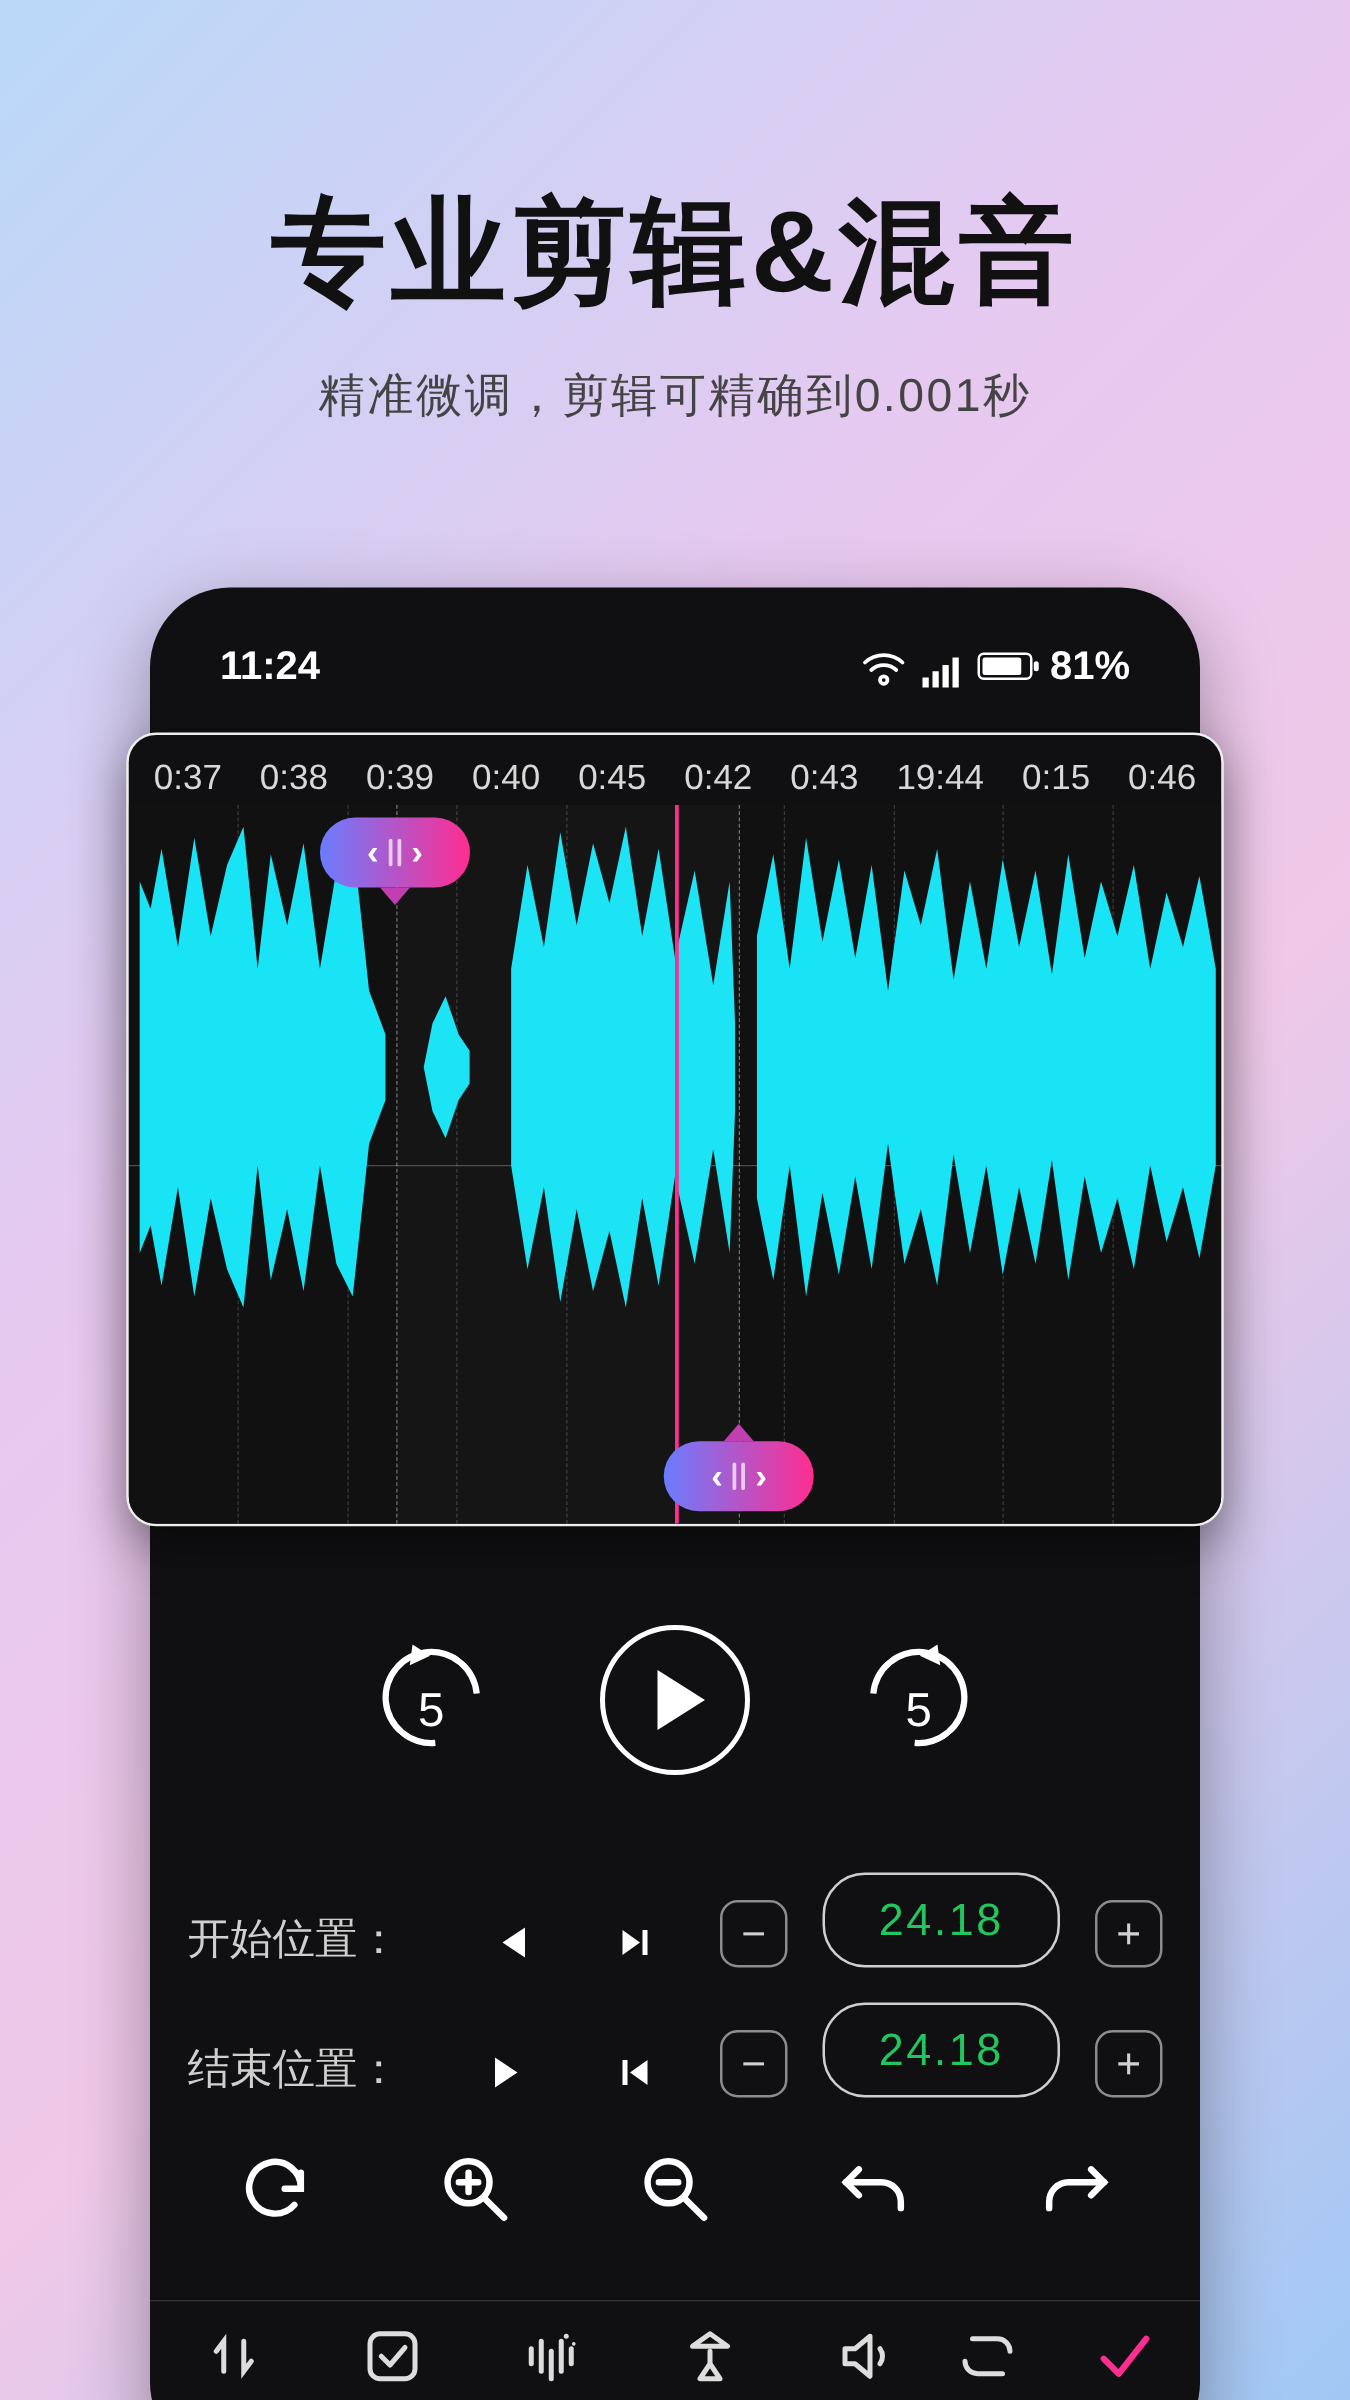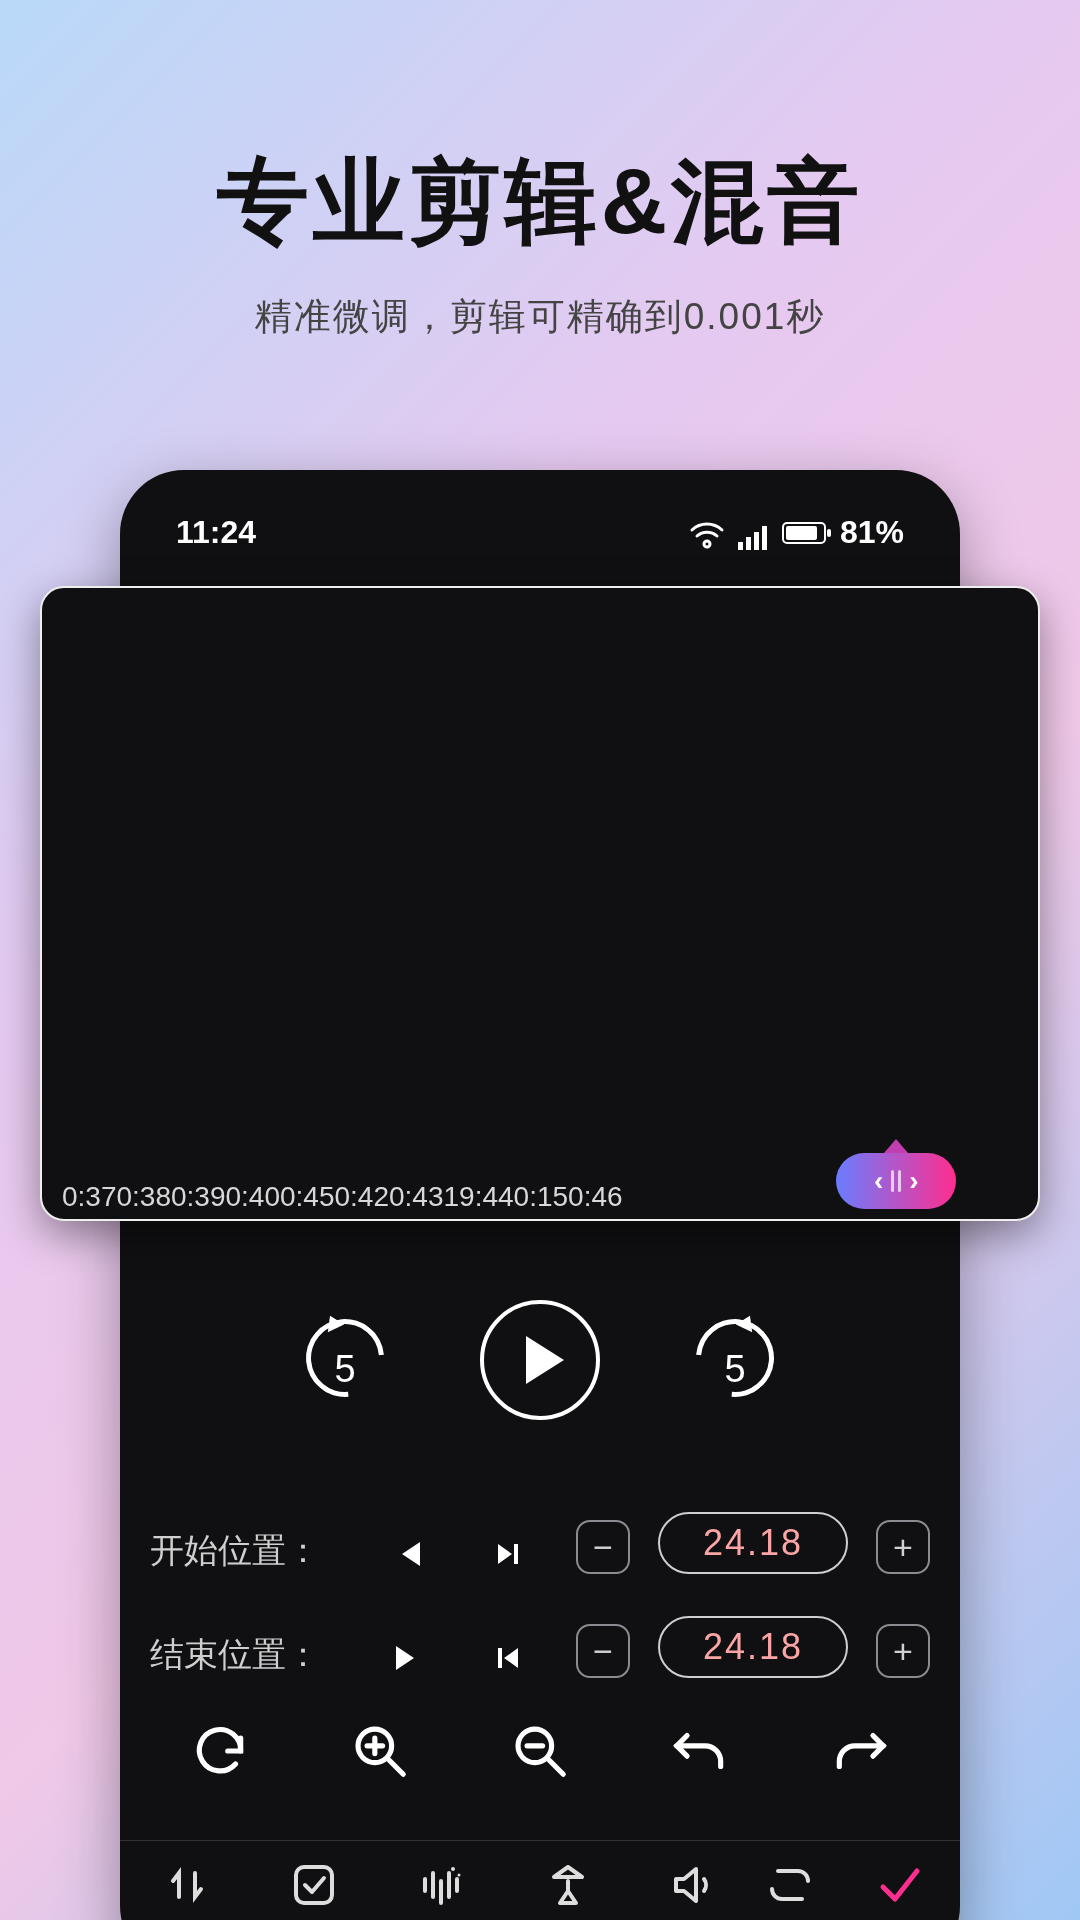--- a/index.html
+++ b/index.html
@@ -23,23 +23,23 @@
   .wifi-icon, .signal-icon, .battery-icon { display: inline-block; }
   .wifi-icon { width: 34px; height: 26px; }
   .signal-icon { width: 30px; height: 24px; }
   .battery-icon { width: 44px; height: 22px; border: 2.5px solid #fff; border-radius: 5px; position: relative; }
   .battery-icon::after { content:""; position:absolute; right:-7px; top:5px; width:4px; height:8px; background:#fff; border-radius:2px; }
   .battery-fill { position:absolute; left:2px; top:2px; bottom:2px; width: 78%; background:#fff; border-radius:2px; }
 
   
   .wave-panel {
     position: absolute; top: 116px; left: 50%; transform: translateX(-50%);
-    width: 1000px; height: 635px; background: #101012; border-radius: 24px;
+    width: 878px; height: 635px; background: #101012; border-radius: 24px;
     border: 2px solid #efeeee; box-shadow: 0 14px 40px rgba(0,0,0,.4);
-    overflow: hidden; display: flex;  align-items: flex-end;
+    overflow: hidden; display: flex; flex-direction: column;
   }
   .time-ruler { display: flex; justify-content: space-between; padding: 18px 20px 6px; color: #d8d8d8; font-size: 28px; }
   .wave-body { flex: 1; position: relative; background: linear-gradient(#111,#111); }
   .grid-line { position:absolute; top:0; bottom:0; border-left: 1px dashed rgba(255,255,255,.18); }
   .center-axis { position:absolute; left:0; right:0; top:50%; height:0; border-top:1px solid rgba(255,255,255,.25); }
   .playhead { position:absolute; top:0; bottom:0; width:3px; background:#ff2d8f; left:50%; }
   .selection { position:absolute; top:0; bottom:0; left:24.5%; width:31.5%; border-left:1px dashed rgba(255,255,255,.4); border-right:1px dashed rgba(255,255,255,.4); background: rgba(255,255,255,.02);}
   .waveform-svg { position:absolute; inset:0; }
   .handle { position:absolute; width:120px; height:56px; border-radius:28px; background: linear-gradient(90deg,#6a7dff 0%,#ff2d8f 100%); display:flex; align-items:center; justify-content:center; gap:0; }
   .handle.top { top:10px; left:17.5%; }
@@ -65,21 +65,21 @@
   .skip.back .skip-tip{ left:24px; transform:rotate(-25deg);}
   .skip.fwd  .skip-tip{ right:24px; transform:rotate(25deg);}
 
   
   .pos-rows { position:absolute; top:1000px; left:0; right:0; padding: 0 30px; color:#e8e8e8; }
   .pos-row { display:flex; align-items:flex-end; justify-content:space-between; gap:22px; height:104px; }
   .pos-label { font-size:34px; color:#cfcfcf; width:190px; }
   .pos-icons { display:flex; gap:60px; width:180px; justify-content:center;}
   .ic { width:40px; height:40px; display:flex; align-items:center; justify-content:center; color:#fff; }
   .minus-btn,.plus-btn { width:54px; height:54px; border:2px solid #8b8b91; border-radius:14px; color:#d0d0d4; display:flex; align-items:center; justify-content:center; font-size:34px;}
-  .value-pill { min-width:190px; height:62px; border:2.5px solid #cfcfcf; border-radius:34px; color:#fca5a5; font-size:36px; font-weight:500; display:flex; align-items:center; justify-content:center; letter-spacing:2px;}
+  .value-pill { min-width:190px; height:76px; border:2.5px solid #cfcfcf; border-radius:34px; color:#22c55e; font-size:36px; font-weight:500; display:flex; align-items:center; justify-content:center; letter-spacing:2px;}
 
   
   .tool-row { position:absolute; top:1250px; left:0; right:0; display:flex; justify-content:space-around; padding:0 20px; }
   .tool-row .ic { width:62px; height:62px; }
   .tool-row .ic svg{ stroke:#fff; }
 
   
   .tab-bar { position:absolute; top:1370px; left:0; right:0; border-top:1px solid rgba(255,255,255,.15); display:flex; padding: 20px 4px 0; }
   .tab { flex:1; display:flex; flex-direction:column; align-items:center; gap:10px; color:#d8d8d8; font-size:24px; }
   .tab.trunc{ flex:0.6; align-items:flex-start; padding-left:8px;}

